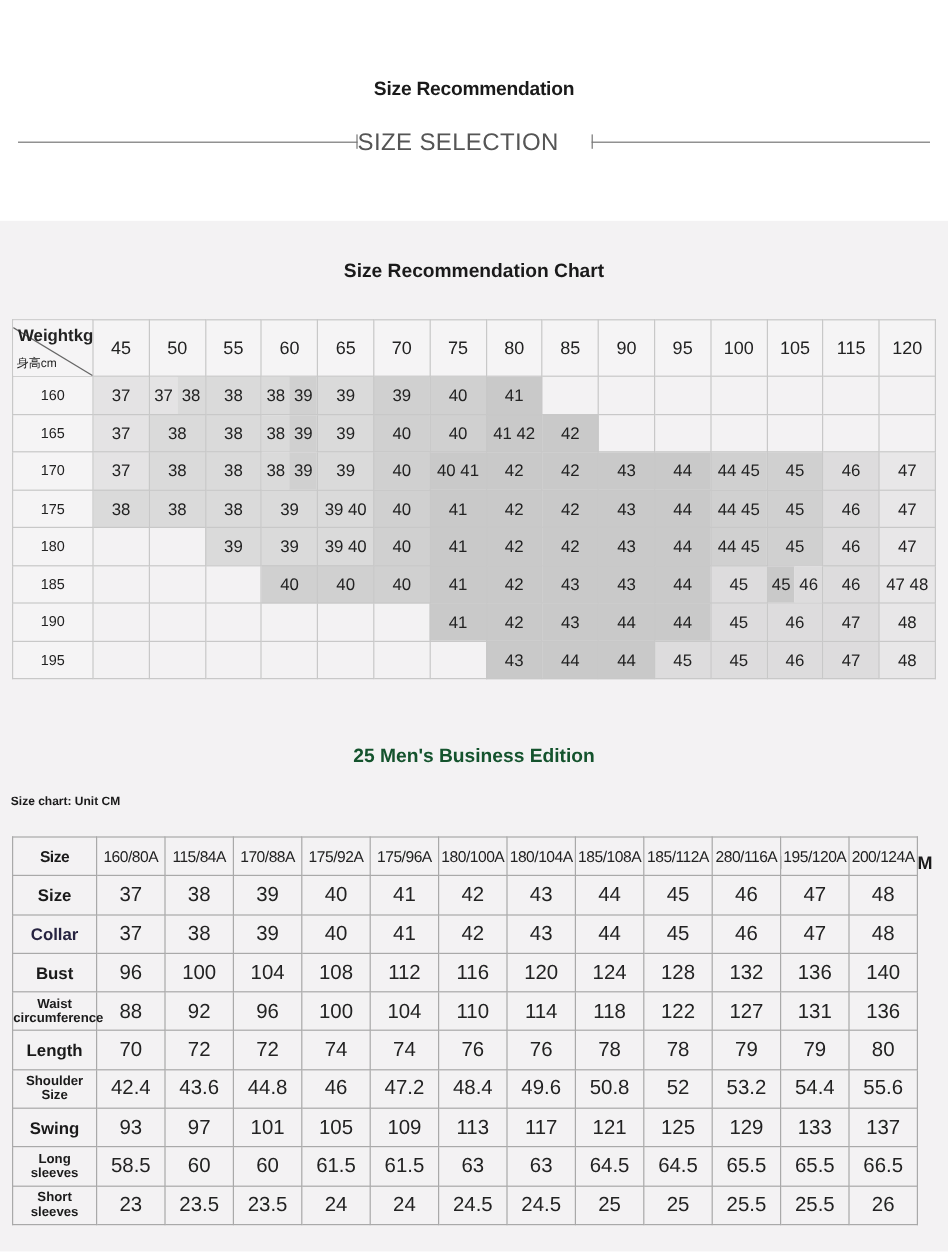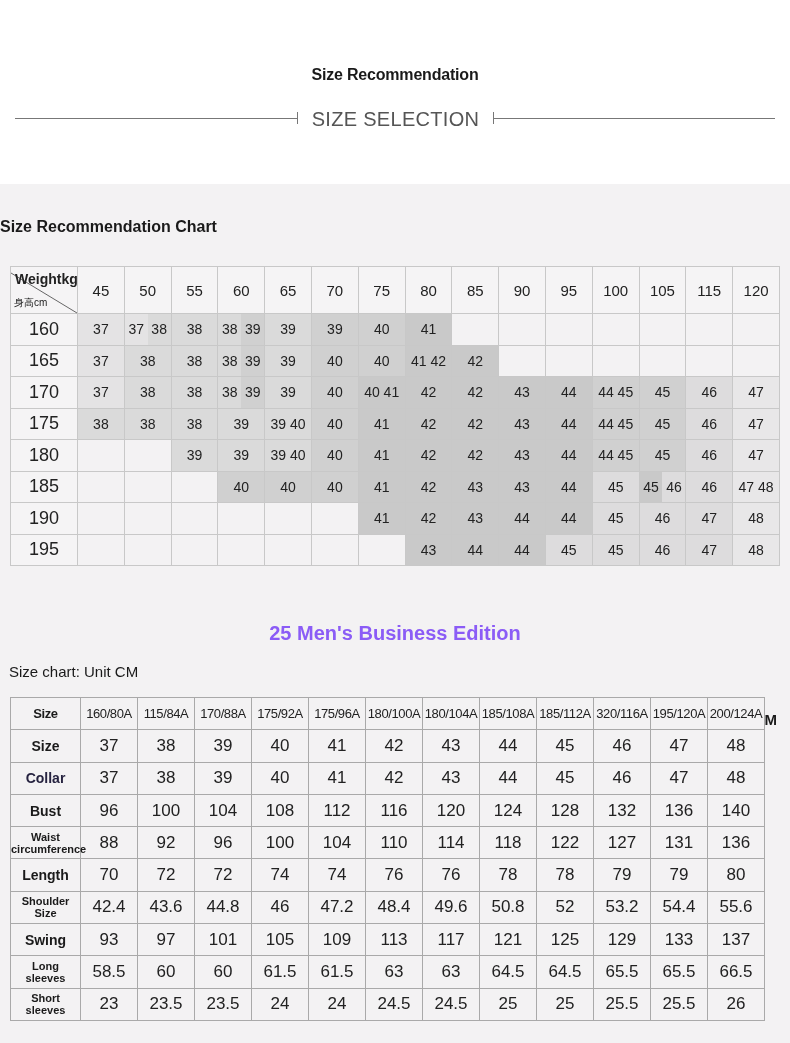--- a/index.html
+++ b/index.html
@@ -6,45 +6,45 @@
   html, body { width: 790px; height: 1043px; overflow: hidden; background: #ffffff; }
   body { font-family: "Liberation Sans", "DejaVu Sans", sans-serif; color: #222; position: relative; }
 
   .top { position: absolute; left: 0; top: 0; width: 704px; height: 184px; background: #ffffff; }
   .top-title { position: absolute; top: 66px; left: 0; width: 790px; text-align: center; font-size: 16px; font-weight: bold; color: #1a1a1a; letter-spacing: -0.2px; }
   .divider { position: absolute; top: 108px; left: 0; width: 790px; height: 24px; }
   .divider .line-l { position: absolute; left: 15px; width: 283px; top: 10px; height: 1px; background: #777; }
   .divider .tick-l { position: absolute; left: 297px; top: 4px; width: 1px; height: 12px; background: #777; }
   .divider .line-r { position: absolute; left: 493px; width: 282px; top: 10px; height: 1px; background: #777; }
   .divider .tick-r { position: absolute; left: 493px; top: 4px; width: 1px; height: 12px; background: #777; }
-  .divider .label { position: absolute; left: 298px; width: 195px; top: 0; text-align: center; font-size: 20px; color: #555; letter-spacing: 0.3px; }
+  .divider .label { position: absolute; left: 298px; width: 195px; top: 0; text-align: left; font-size: 20px; color: #555; letter-spacing: 0.3px; }
 
   .grey { position: absolute; left: 0; top: 184px; width: 790px; height: 859px; background: #f3f2f3; }
-  .chart-title { position: absolute; top: 34px; left: 0; width: 790px; text-align: left; font-size: 16px; font-weight: bold; color: #1a1a1a; }
+  .chart-title { position: absolute; top: 34px; left: 0; width: 790px; text-align: center; font-size: 16px; font-weight: bold; color: #1a1a1a; }
 
   table.rec { position: absolute; left: 10px; top: 82px; border-collapse: collapse; table-layout: fixed; width: 770px; }
   table.rec td { border: 1px solid #c8c8c8; text-align: center; font-size: 14px; color: #222; height: 31.5px; padding: 0; }
   table.rec tr.head td { height: 47px; font-size: 15px; background: #f5f4f5; }
-  table.rec td.rh { background: #f5f4f5; font-size: 18px; }
+  table.rec td.rh { background: #f5f4f5; font-size: 12px; }
   table.rec td.corner { position: relative; text-align: center; background: #f5f4f5; }
   .corner .w { position: absolute; left: 4px; top: 4px; font-weight: bold; font-size: 14px; }
   .corner .h { position: absolute; left: 3px; top: 29px; font-size: 10px; }
   .corner svg { position: absolute; left: 0; top: 0; }
   .e  { background: #f3f2f3; }
   .c1 { background: #e4e3e4; }
   .c2 { background: #dadada; }
   .c3 { background: #d0d0d0; }
   .c4 { background: #c9c9c9; }
   .c5 { background: #dddcdd; }
   .c6 { background: #e8e7e8; }
   .split { display: flex; height: 100%; }
   .split span { flex: 1; display: flex; align-items: center; justify-content: center; }
 
-  .edition { position: absolute; top: 438px; left: 0; width: 790px; text-align: center; font-size: 20px; font-weight: bold; color: #8b5cf6; }
-  .unit { position: absolute; top: 479px; left: 9px; font-size: 15px; font-weight: normal; color: #1a1a1a; }
+  .edition { position: absolute; top: 438px; left: 0; width: 790px; text-align: center; font-size: 16px; font-weight: bold; color: #14532d; }
+  .unit { position: absolute; top: 479px; left: 9px; font-size: 10px; font-weight: bold; color: #1a1a1a; }
   .tol { position: absolute; top: 479px; right: 13px; font-size: 15px; font-weight: bold; color: #1a1a1a; margin-top: 48px; }
 
   table.spec { position: absolute; left: 10px; top: 513px; border-collapse: collapse; table-layout: fixed; width: 755px; border-radius: 18px; }
   table.spec td { border: 1px solid #a9a9a9; text-align: center; color: #222; font-size: 17px; height: 32.3px; padding: 0; background: #f3f2f3; }
   table.spec tr.hdr td { font-size: 13px; letter-spacing: -0.4px; }
   table.spec td.lab { font-weight: bold; font-size: 14px; color: #1a1a1a; }
   table.spec td.lab.sm { font-size: 11px; line-height: 12px; margin-top: 37px; }
   table.spec td.lab.collar { color: #262340; }
 </style>
 </head>
@@ -282,21 +282,21 @@
       <td class="lab">Size</td>
       <td>160/80A</td>
       <td>115/84A</td>
       <td>170/88A</td>
       <td>175/92A</td>
       <td>175/96A</td>
       <td>180/100A</td>
       <td>180/104A</td>
       <td>185/108A</td>
       <td>185/112A</td>
-      <td>320/116A</td>
+      <td>280/116A</td>
       <td>195/120A</td>
       <td>200/124A</td>
     </tr>
     </tbody>
       <tbody id="spec-body">
         <tr>
           <td class="lab">Size</td>
           <td>37</td>
           <td>38</td>
           <td>39</td>

